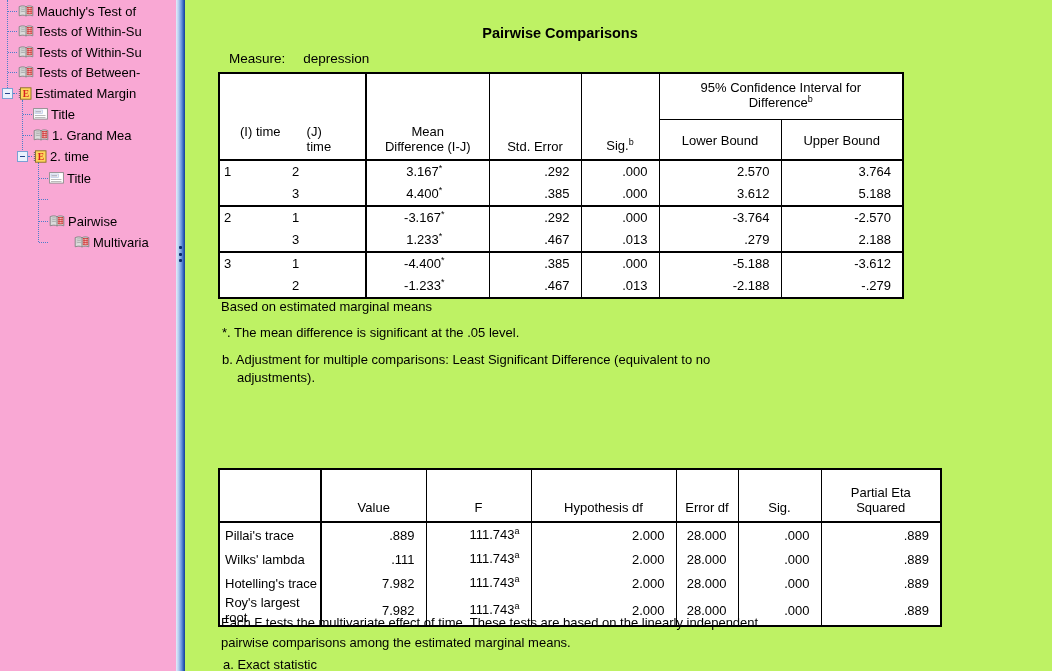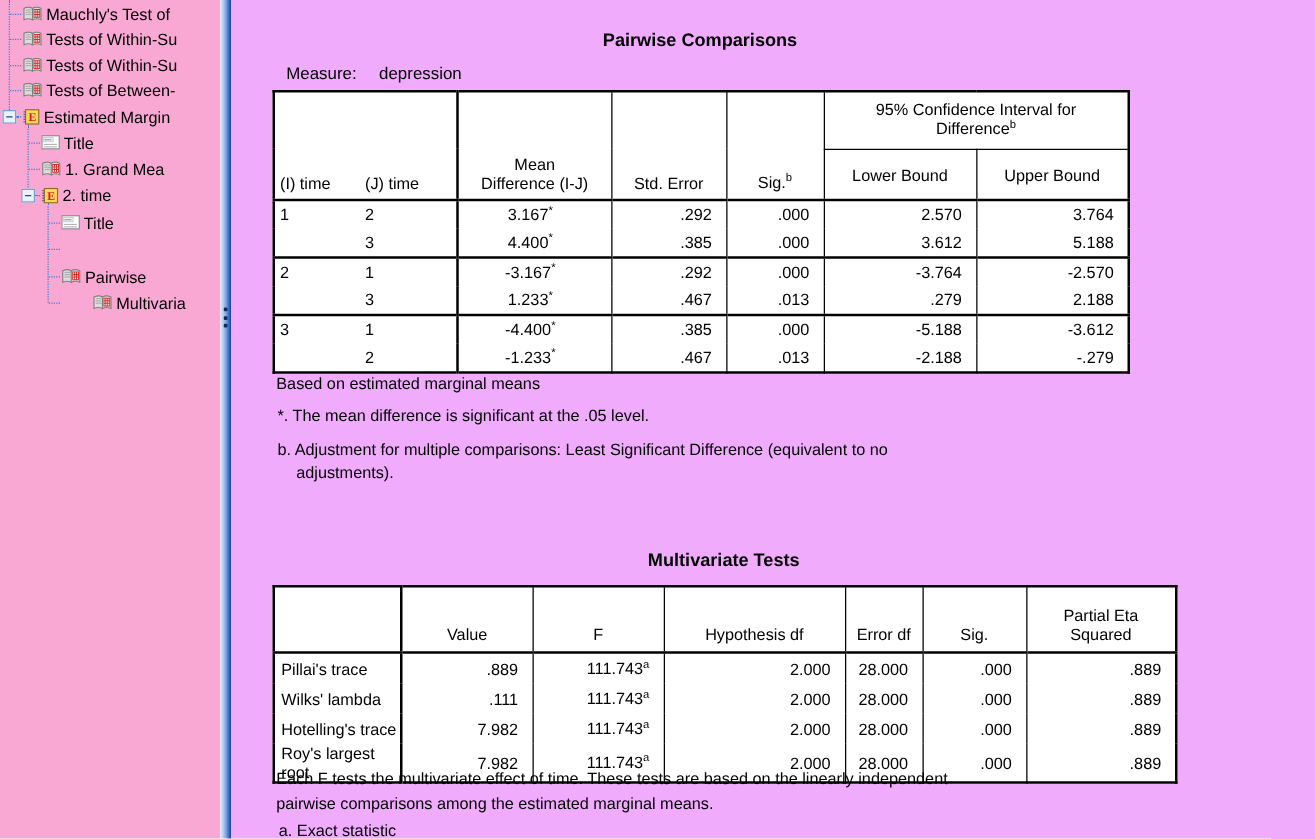--- a/index.html
+++ b/index.html
@@ -13,32 +13,32 @@
   .vline{position:absolute;width:0;border-left:1px dotted #4d7ecb;}
   .hline{position:absolute;height:0;border-top:1px dotted #4d7ecb;}
   .ebox{position:absolute;width:11px;height:11px;background:#eaf2fd;border:1px solid #7ba0d4;box-sizing:border-box;}
   .ebox .minus{position:absolute;left:2px;right:2px;top:4px;height:1px;background:#28458e;}
   
   .splitter{position:absolute;left:176px;top:0;width:9px;height:671px;
             background:linear-gradient(90deg,#e4edfa 0%,#b3cbf0 30%,#6c97dd 60%,#2c5bb8 85%,#1a3f91 100%);}
   .grip{position:absolute;left:3px;top:246px;width:3px;height:16px;display:flex;flex-direction:column;justify-content:space-between;}
   .grip i{display:block;width:3px;height:3px;background:#0b2a6b;border-radius:1px;}
   
-  .content{position:absolute;left:185px;top:0;width:867px;height:671px;background:#f0abfc;}
+  .content{position:absolute;left:185px;top:0;width:867px;height:671px;background:#bef264;}
   .ttl{position:absolute;font-size:14.5px;font-weight:bold;text-align:center;}
   .measure{position:absolute;font-size:13.5px;}
   .measure .mval{margin-left:18px;}
   table{border-collapse:collapse;table-layout:fixed;position:absolute;background:#fff;border:2px solid #000;font-size:13px;}
   th{font-weight:normal;padding:0;}
   td{padding:0;vertical-align:middle;}
   .bl2{border-left:2px solid #000;}
   .bl1{border-left:1px solid #000;}
   
   .pwt{left:33px;top:72px;width:684px;}
-  .pwt thead th{vertical-align:bottom;text-align:center;padding:2px 0 5px;line-height:15px;border-bottom:2px solid #000;}
+  .pwt thead th{vertical-align:bottom;text-align:center;padding:2px 16px 5px;line-height:15px;border-bottom:2px solid #000;}
   .pwt thead th.cih{vertical-align:middle;border-bottom:1px solid #000;padding-bottom:4px;}
   .pwt thead tr.sub th{vertical-align:middle;padding-bottom:0;height:37px;}
   .pwt thead tr.top{height:46px;}
   .pwt tbody td{height:22px;}
   .pwt .stubh{text-align:left;}
   .mdwrap{display:inline-block;max-width:86px;}
   .ciwrap{display:inline-block;max-width:200px;}
   .ij{display:flex;}
   .ij .iv{width:68px;padding-left:4px;text-align:left;}
   .ij .jv{text-align:left;}
@@ -325,21 +325,20 @@
           <td class="num bl1">-2.188</td>
           <td class="num bl1">-.279</td>
         </tr>
       </tbody>
     </table>
 
     <div class="fn" style="left:36px;top:298px">Based on estimated marginal means</div>
     <div class="fn" style="left:37px;top:324px">*. The mean difference is significant at the .05 level.</div>
     <div class="fn hang" style="left:37px;top:351px;width:535px">b. Adjustment for multiple comparisons: Least Significant Difference (equivalent to no adjustments).</div>
 
-    <div class="ttl" style="left:33px;top:441px;width:722px">Multivariate Tests</div>
 
     <table class="mvt">
       <colgroup>
           <col style="width:102px">
           <col style="width:105px">
           <col style="width:105px">
           <col style="width:145px">
           <col style="width:62px">
           <col style="width:83px">
           <col style="width:120px">

